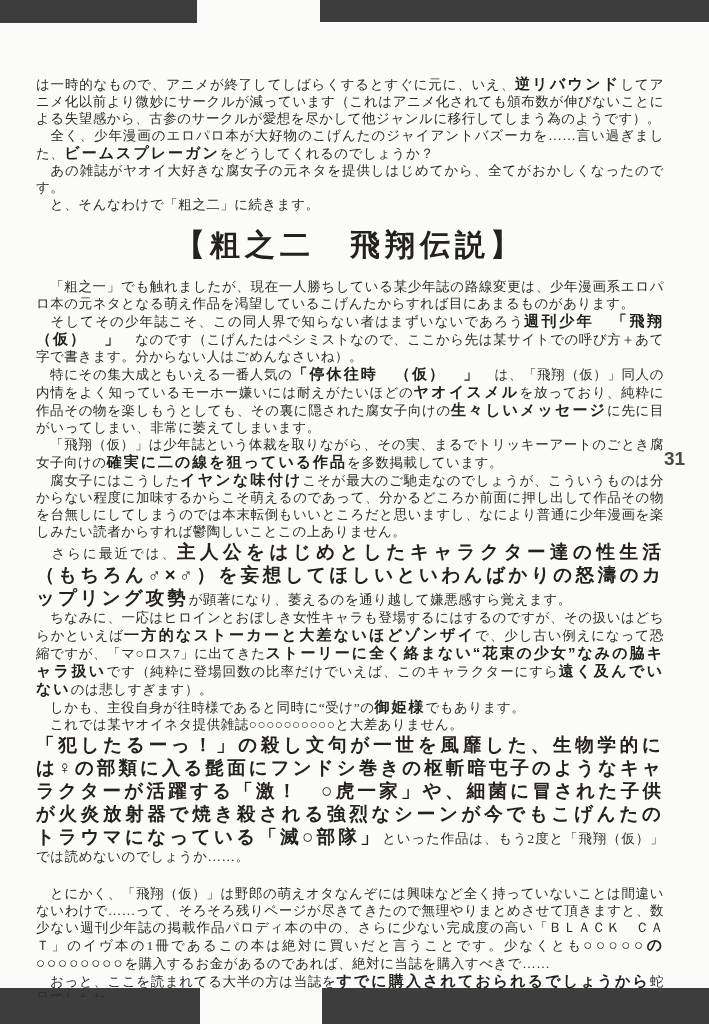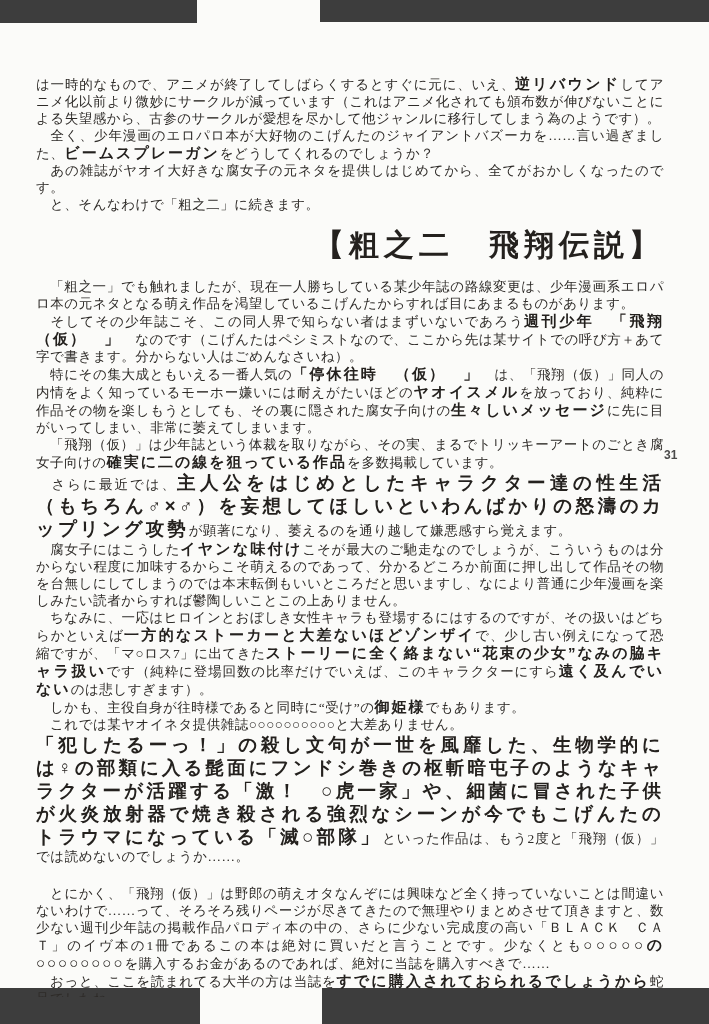--- a/index.html
+++ b/index.html
@@ -43,34 +43,34 @@
   
   .seg-x{
     font-family:"Liberation Sans","DejaVu Sans",sans-serif;
     font-weight:bold;
     font-size:18.5px;
     letter-spacing:3px;
     line-height:23px;
     color:#24211e;
   }
   .heading{
-    text-align:right;
+    text-align:center;
     font-family:"Liberation Sans","DejaVu Sans",sans-serif;
     font-weight:bold;
     font-size:30px;
     letter-spacing:5px;
     color:#24211e;
     margin:12px 0 12px 0;
   }
   .page-number{
     position:absolute;
     left:664px;top:448px;
     font-family:"Liberation Sans","DejaVu Sans",sans-serif;
     font-weight:bold;
-    font-size:12px;
+    font-size:19px;
     color:#4a4a4a;
   }
 </style>
 </head>
 <body>
 
 <div id="stage">
 
   <div class="bar bar-top-left"></div>
   <div class="bar bar-top-right"></div>
@@ -85,22 +85,22 @@
         <p class="para"><span class="seg-n">　全く、少年漫画のエロパロ本が大好物のこげんたのジャイアントバズーカを……言い過ぎました、</span><span class="seg-b">ビームスプレーガン</span><span class="seg-n">をどうしてくれるのでしょうか？</span></p>
         <p class="para"><span class="seg-n">　あの雑誌がヤオイ大好きな腐女子の元ネタを提供しはじめてから、全てがおかしくなったのです。</span></p>
         <p class="para"><span class="seg-n">　と、そんなわけで「粗之二」に続きます。</span></p>
       </div>
     <h1 class="heading">【粗之二　飛翔伝説】</h1>
     <div>
         <p class="para"><span class="seg-n">　「粗之一」でも触れましたが、現在一人勝ちしている某少年誌の路線変更は、少年漫画系エロパロ本の元ネタとなる萌え作品を渇望しているこげんたからすれば目にあまるものがあります。</span></p>
         <p class="para"><span class="seg-n">　そしてその少年誌こそ、この同人界で知らない者はまずいないであろう</span><span class="seg-b">週刊少年　「飛翔　（仮）　」</span><span class="seg-n">　なのです（こげんたはペシミストなので、ここから先は某サイトでの呼び方＋あて字で書きます。分からない人はごめんなさいね）。</span></p>
         <p class="para"><span class="seg-n">　特にその集大成ともいえる一番人気の</span><span class="seg-b">「停休往時　（仮）　」</span><span class="seg-n">　は、「飛翔（仮）」同人の内情をよく知っているモーホー嫌いには耐えがたいほどの</span><span class="seg-b">ヤオイスメル</span><span class="seg-n">を放っており、純粋に作品その物を楽しもうとしても、その裏に隠された腐女子向けの</span><span class="seg-b">生々しいメッセージ</span><span class="seg-n">に先に目がいってしまい、非常に萎えてしまいます。</span></p>
         <p class="para"><span class="seg-n">　「飛翔（仮）」は少年誌という体裁を取りながら、その実、まるでトリッキーアートのごとき腐女子向けの</span><span class="seg-b">確実に二の線を狙っている作品</span><span class="seg-n">を多数掲載しています。</span></p>
+        <p class="para"><span class="seg-n">　腐女子にはこうした</span><span class="seg-b">イヤンな味付け</span><span class="seg-n">こそが最大のご馳走なのでしょうが、こういうものは分からない程度に加味するからこそ萌えるのであって、分かるどころか前面に押し出して作品その物を台無しにしてしまうのでは本末転倒もいいところだと思いますし、なにより普通に少年漫画を楽しみたい読者からすれば鬱陶しいことこの上ありません。</span></p>
         <p class="para"><span class="seg-n">　さらに最近では、</span><span class="seg-x">主人公をはじめとしたキャラクター達の性生活（もちろん♂×♂）を妄想してほしいといわんばかりの怒濤のカップリング攻勢</span><span class="seg-n">が顕著になり、萎えるのを通り越して嫌悪感すら覚えます。</span></p>
-        <p class="para"><span class="seg-n">　腐女子にはこうした</span><span class="seg-b">イヤンな味付け</span><span class="seg-n">こそが最大のご馳走なのでしょうが、こういうものは分からない程度に加味するからこそ萌えるのであって、分かるどころか前面に押し出して作品その物を台無しにしてしまうのでは本末転倒もいいところだと思いますし、なにより普通に少年漫画を楽しみたい読者からすれば鬱陶しいことこの上ありません。</span></p>
         <p class="para"><span class="seg-n">　ちなみに、一応はヒロインとおぼしき女性キャラも登場するにはするのですが、その扱いはどちらかといえば</span><span class="seg-b">一方的なストーカーと大差ないほどゾンザイ</span><span class="seg-n">で、少し古い例えになって恐縮ですが、「マ○ロス7」に出てきた</span><span class="seg-b">ストーリーに全く絡まない“花束の少女”なみの脇キャラ扱い</span><span class="seg-n">です（純粋に登場回数の比率だけでいえば、このキャラクターにすら</span><span class="seg-b">遠く及んでいない</span><span class="seg-n">のは悲しすぎます）。</span></p>
         <p class="para"><span class="seg-n">　しかも、主役自身が往時様であると同時に“受け”の</span><span class="seg-b">御姫様</span><span class="seg-n">でもあります。</span></p>
         <p class="para"><span class="seg-n">　これでは某ヤオイネタ提供雑誌○○○○○○○○○○と大差ありません。</span></p>
         <p class="para"><span class="seg-x">「犯したるーっ！」の殺し文句が一世を風靡した、生物学的には♀の部類に入る髭面にフンドシ巻きの枢斬暗屯子のようなキャラクターが活躍する「激！　○虎一家」や、細菌に冒された子供が火炎放射器で焼き殺される強烈なシーンが今でもこげんたのトラウマになっている「滅○部隊」</span><span class="seg-n">といった作品は、もう2度と「飛翔（仮）」では読めないのでしょうか……。</span></p>
         <p class="para gap"><span class="seg-n">　とにかく、「飛翔（仮）」は野郎の萌えオタなんぞには興味など全く持っていないことは間違いないわけで……って、そろそろ残りページが尽きてきたので無理やりまとめさせて頂きますと、数少ない週刊少年誌の掲載作品パロディ本の中の、さらに少ない完成度の高い「ＢＬＡＣＫ　ＣＡＴ」のイヴ本の1冊であるこの本は絶対に買いだと言うことです。少なくとも</span><span class="seg-b">○○○○○の○○○○○○○○</span><span class="seg-n">を購入するお金があるのであれば、絶対に当誌を購入すべきで……</span></p>
         <p class="para"><span class="seg-n">　おっと、ここを読まれてる大半の方は当誌を</span><span class="seg-b">すでに購入されておられるでしょうから</span><span class="seg-n">蛇足でしたね。</span></p>
       </div>
   </div>
 
 </div>

